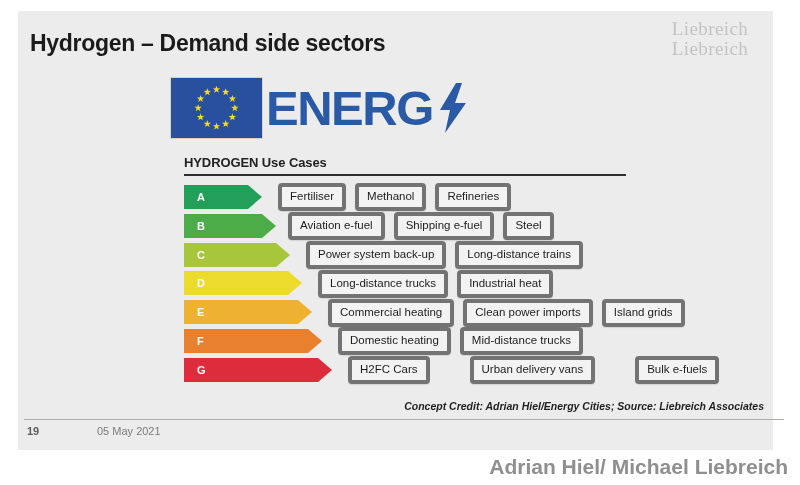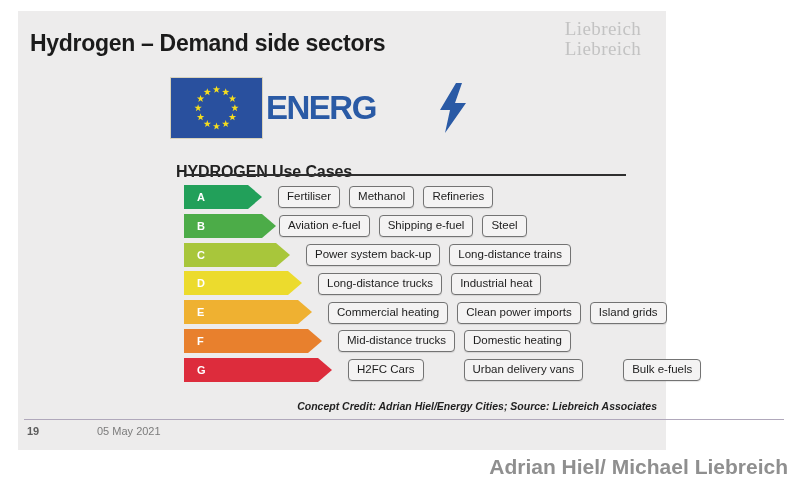--- a/index.html
+++ b/index.html
@@ -16,21 +16,21 @@
     width: 800px;
     height: 485px;
     background: #ffffff;
   }
 
   
   .slide {
     position: absolute;
     left: 18px;
     top: 11px;
-    width: 648px;
+    width: 755px;
     height: 439px;
     background: #edecec;
   }
 
   
   .slide-title {
     position: absolute;
     left: 12px;
     top: 19px;
     font-size: 23px;
@@ -71,44 +71,43 @@
     width: 93px;
     height: 62px;
     background: #29509e;
     border: 1px solid #d8d2bb;
   }
   .eu-stars { position: absolute; left: 0; top: 0; width: 100%; height: 100%; }
   .energy-word {
     position: absolute;
     left: 96px;
     top: 0px;
-    font-size: 33px;
+    font-size: 49px;
     font-weight: bold;
     letter-spacing: -1.5px;
     color: #2a5aa5;
     line-height: 68px;
   }
   .bolt {
     position: absolute;
     left: 268px;
     top: 9px;
     width: 30px;
     height: 50px;
   }
 
   .use-cases-title {
     position: absolute;
-    left: 6px;
+    left: 14px;
     top: 81px;
-    font-size: 16px;
+    font-size: 13px;
     font-weight: bold;
     color: #222222;
     letter-spacing: -0.1px;
     white-space: nowrap;
-    margin-top: 8px;
   }
   .use-cases-rule {
     position: absolute;
     left: 14px;
     top: 100px;
     width: 442px;
     height: 2px;
     background: #2f2f2f;
   }
 
@@ -148,21 +147,21 @@
     height: 28.8px;
     display: flex;
     align-items: center;
     gap: 9px;
     white-space: nowrap;
   }
   .tag {
     display: inline-block;
     padding: 3px 8px 4px 8px;
     background: #f4f3f3;
-    border: 1px solid #737373;
+    border: 4px solid #737373;
     border-radius: 4px;
     font-size: 11.5px;
     color: #1d1d1d;
     line-height: 13px;
     box-shadow: 0 1px 1px rgba(0,0,0,0.10);
   }
 
   
   .credit {
     position: absolute;
@@ -270,21 +269,21 @@
               <span class="tag">Refineries</span>
             </div>
           </div>
           <div class="row">
             <div class="arrow" style="width: 92px;">
               <svg width="92" height="24" viewBox="0 0 92 24" xmlns="http://www.w3.org/2000/svg">
                 <polygon points="0,0 78,0 92,12 78,24 0,24" fill="#4cac48"></polygon>
               </svg>
               <div class="arrow-letter">B</div>
             </div>
-            <div class="tags" style="left: 95px;">
+            <div class="tags" style="left: 104px;">
               <span class="tag">Aviation e-fuel</span>
               <span class="tag">Shipping e-fuel</span>
               <span class="tag">Steel</span>
             </div>
           </div>
           <div class="row">
             <div class="arrow" style="width: 106px;">
               <svg width="106" height="24" viewBox="0 0 106 24" xmlns="http://www.w3.org/2000/svg">
                 <polygon points="0,0 92,0 106,12 92,24 0,24" fill="#a8c63b"></polygon>
               </svg>
@@ -321,22 +320,22 @@
             </div>
           </div>
           <div class="row">
             <div class="arrow" style="width: 138px;">
               <svg width="138" height="24" viewBox="0 0 138 24" xmlns="http://www.w3.org/2000/svg">
                 <polygon points="0,0 124,0 138,12 124,24 0,24" fill="#e8802d"></polygon>
               </svg>
               <div class="arrow-letter">F</div>
             </div>
             <div class="tags" style="left: 154px;">
+              <span class="tag">Domestic heating</span>
               <span class="tag">Mid-distance trucks</span>
-              <span class="tag">Domestic heating</span>
             </div>
           </div>
           <div class="row">
             <div class="arrow" style="width: 148px;">
               <svg width="148" height="24" viewBox="0 0 148 24" xmlns="http://www.w3.org/2000/svg">
                 <polygon points="0,0 134,0 148,12 134,24 0,24" fill="#dd2c3c"></polygon>
               </svg>
               <div class="arrow-letter">G</div>
             </div>
             <div class="tags" style="left: 164px; gap: 40px;">

